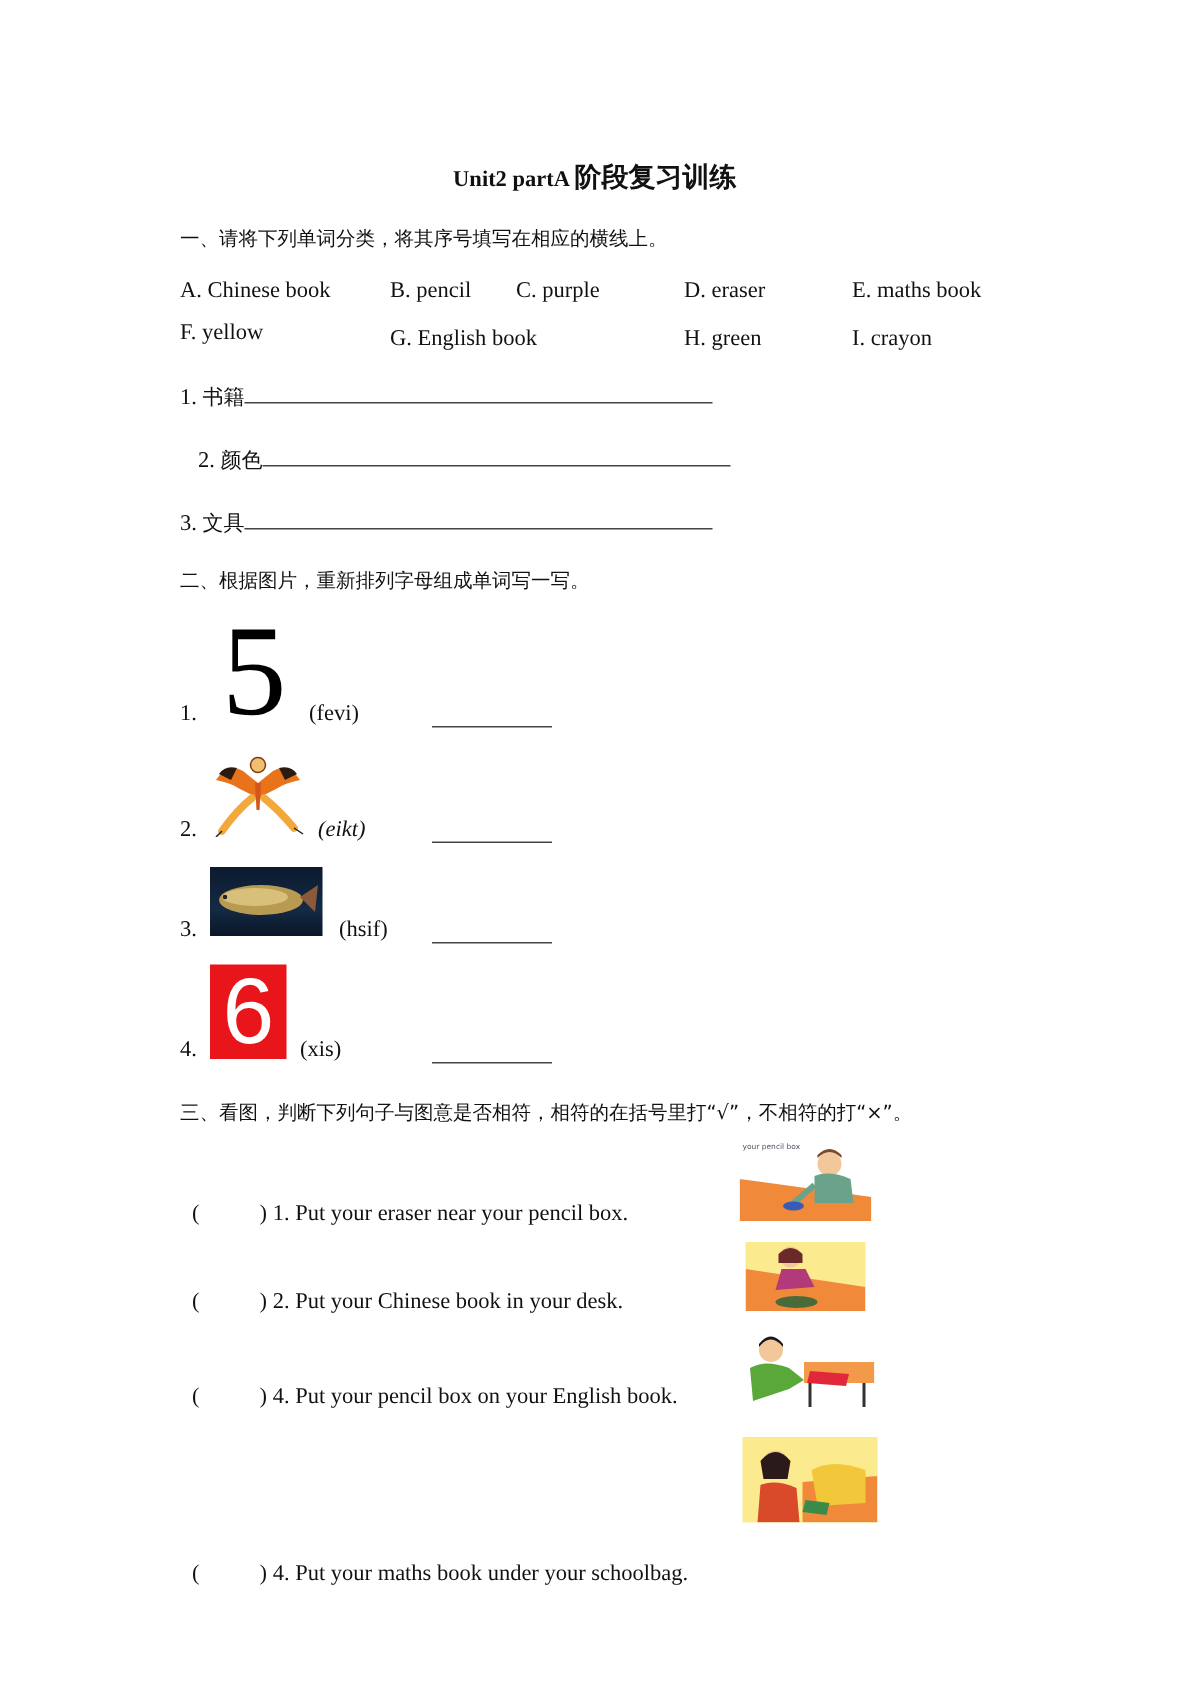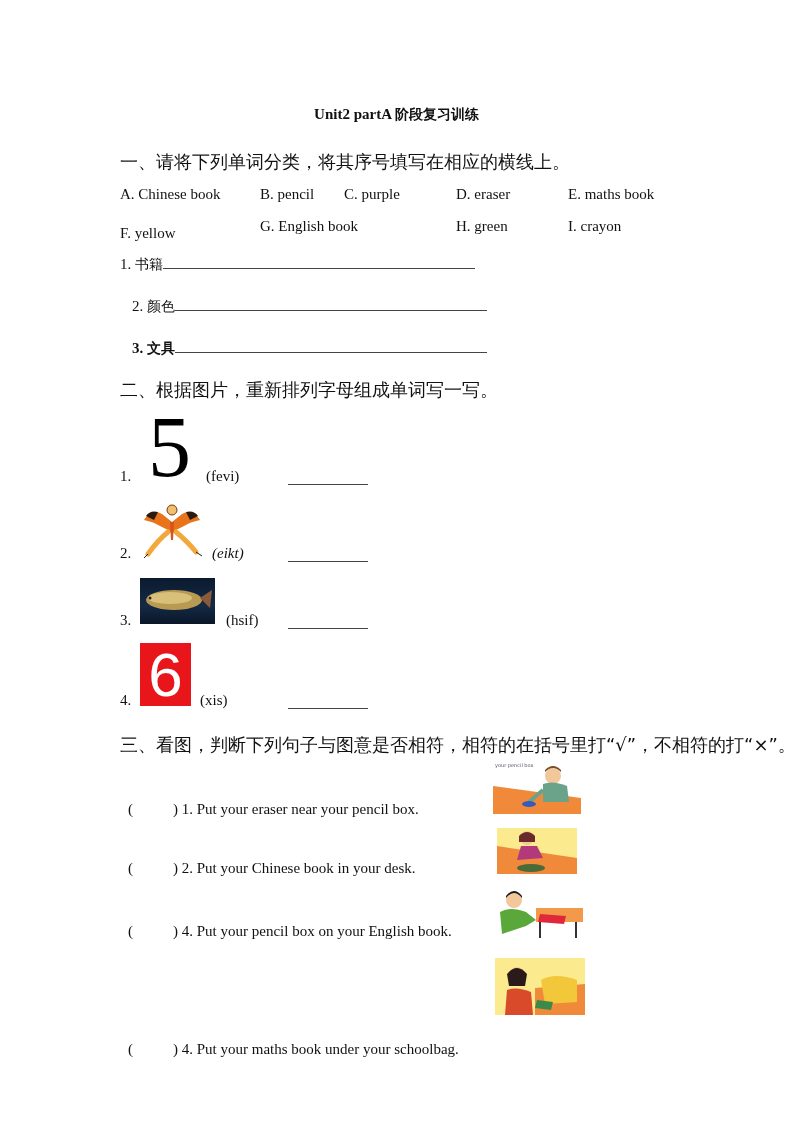--- a/index.html
+++ b/index.html
@@ -1,21 +1,21 @@
 <!DOCTYPE html>
 <html><head>
 <meta charset="utf-8">
 <style>
   html, body { margin: 0; padding: 0; background: #ffffff; }
   body { width: 793px; height: 1122px; position: relative; overflow: hidden;
          font-family: "Liberation Serif", "DejaVu Serif", serif; color: #111; }
   .abs { position: absolute; white-space: nowrap; }
   .title { left: 0; width: 793px; top: 106px; text-align: center; font-weight: bold; font-size: 15px; }
-  .title .zh { font-family: "DejaVu Sans", sans-serif; font-size: 14px; }
-  .heading { font-family: "DejaVu Sans", sans-serif; font-size: 18px; }
+  .title .zh { font-family: "DejaVu Sans", sans-serif; font-size: 18px; }
+  .heading { font-family: "DejaVu Sans", sans-serif; font-size: 13px; }
   .txt { font-size: 15px; }
   .zh { font-family: "DejaVu Sans", sans-serif; font-size: 14px; }
   .uline { display: inline-block; border-bottom: 1px solid #444; height: 14px; vertical-align: baseline; }
   .blank { position: absolute; border-bottom: 1px solid #444; width: 80px; height: 1px; }
   .pic { position: absolute; overflow: hidden; }
   
   .five { font-family: "Liberation Serif", serif; font-size: 86px; line-height: 70px; color: #000; }
   
   .kite svg { display: block; }
   
@@ -33,34 +33,34 @@
 </div>
 
 <div class="abs heading" style="left:120px; top:150px;">一、请将下列单词分类，将其序号填写在相应的横线上。</div>
 
 <div class="abs txt" style="left:120px; top:186px;">A. Chinese book</div>
 <div class="abs txt" style="left:260px; top:186px;">B. pencil</div>
 <div class="abs txt" style="left:344px; top:186px;">C. purple</div>
 <div class="abs txt" style="left:456px; top:186px;">D. eraser</div>
 <div class="abs txt" style="left:568px; top:186px;">E. maths book</div>
 
-<div class="abs txt" style="left:120px; top:225px;">F. yellow</div>
+<div class="abs txt" style="left:120px; top:214px;">F. yellow</div>
 <div class="abs txt" style="left:260px; top:218px;">G. English book</div>
 <div class="abs txt" style="left:456px; top:218px;">H. green</div>
 <div class="abs txt" style="left:568px; top:218px;">I. crayon</div>
 
 <div class="abs txt" style="left:120px; top:254px;">
   <span>1.</span>
   <span class="zh">书籍</span><span class="uline" style="width:312px;"></span>
 </div>
 <div class="abs txt" style="left:120px; top:296px;margin-left:12px;">
   <span>2.</span>
   <span class="zh">颜色</span><span class="uline" style="width:312px;"></span>
 </div>
-<div class="abs txt" style="left:132px; top:338px;font-weight:bold;">
+<div class="abs txt" style="left:120px; top:338px;">
   <span>3.</span>
   <span class="zh">文具</span><span class="uline" style="width:312px;"></span>
 </div>
 
 <div class="abs heading" style="left:120px; top:378px;">二、根据图片，重新排列字母组成单词写一写。</div>
 
 <div class="abs txt" style="left:120px; top:468px;">1.</div>
 <div class="pic five" style="left:148px; top:412px; width:46px; height:72px;">5</div>
 <div class="abs txt" style="left:206px; top:468px;">(fevi)</div>
 <div class="blank" style="left:288px; top:483px;"></div>

